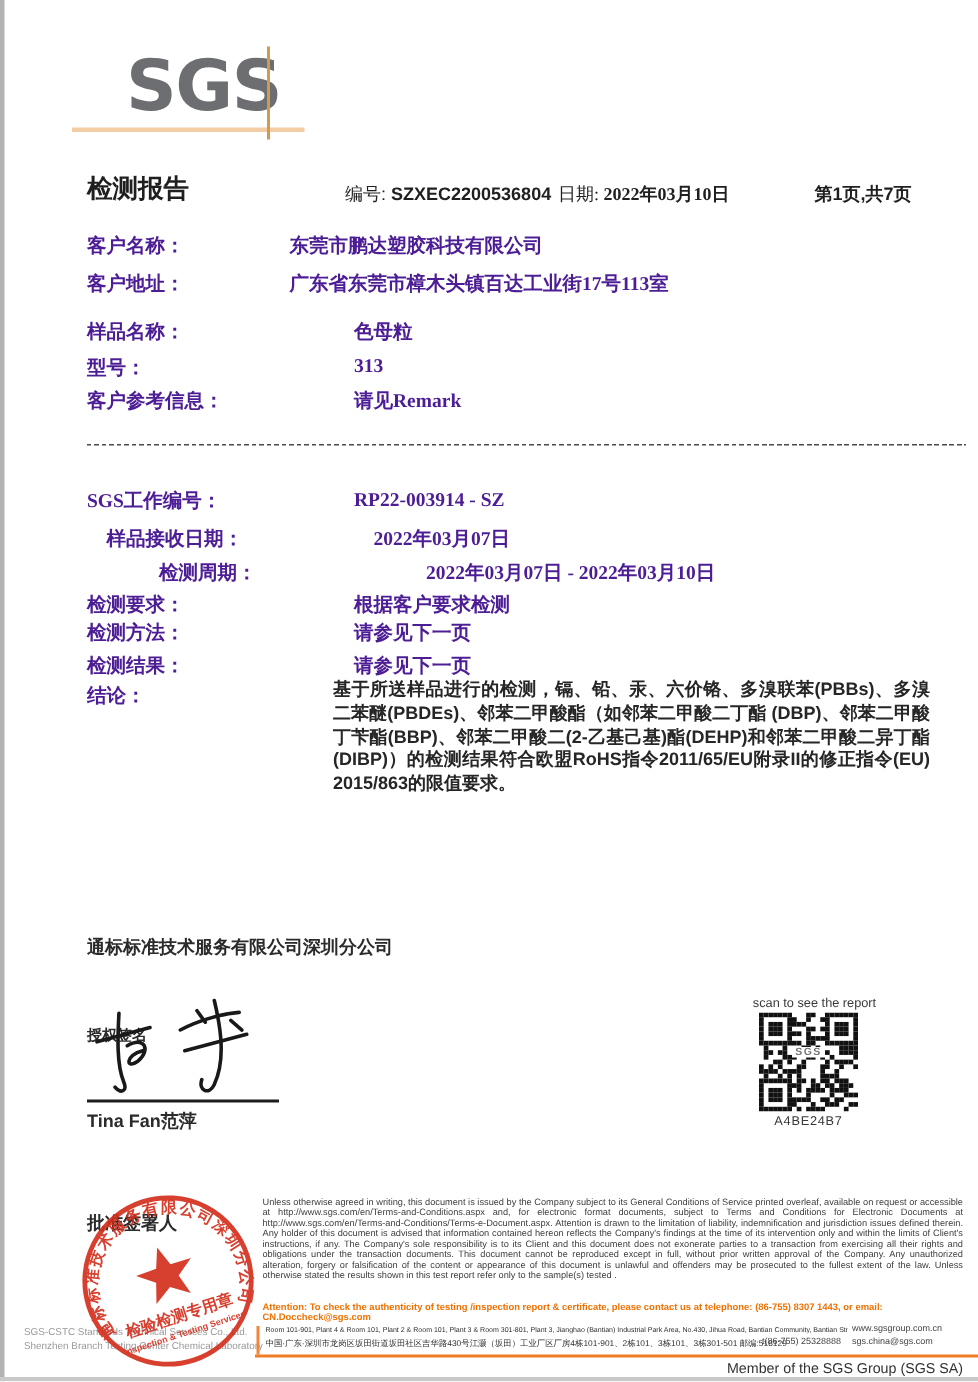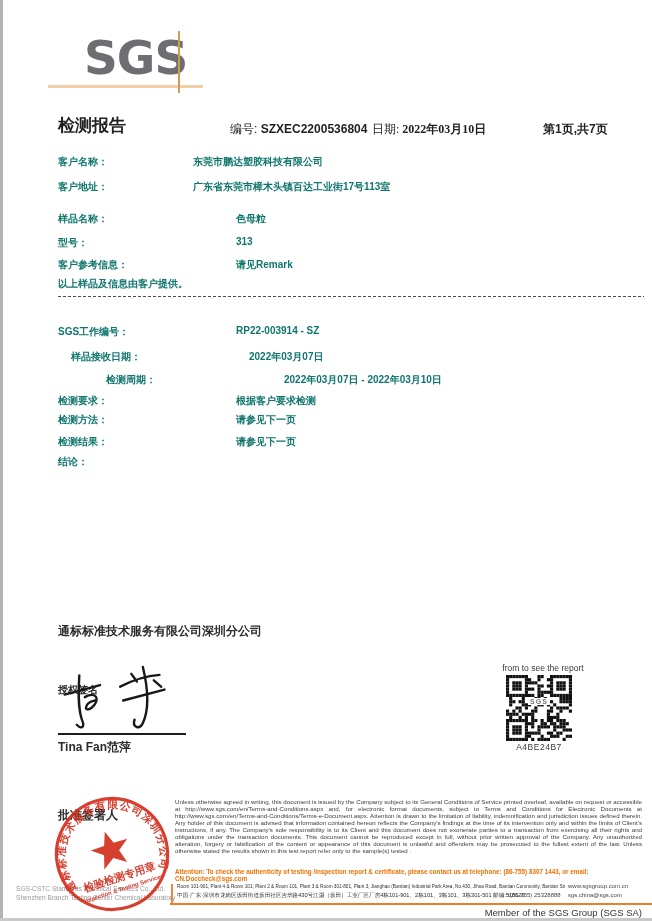--- a/index.html
+++ b/index.html
@@ -17,21 +17,21 @@
     color:#6d6e71; letter-spacing:-1px; font-family:"DejaVu Sans", sans-serif; }
   .logo-hline { position:absolute; left:48px; top:85px; width:155px; height:3px; background:#f2cda6; }
   .logo-vline { position:absolute; left:178px; top:31px; width:2px; height:62px; background:#cf9a52; }
 
   
   .doc-title { position:absolute; left:58px; top:114px; font-size:17px; font-weight:bold; color:#1f1f1f; }
   .hdr { position:absolute; top:121px; font-size:12px; color:#1f1f1f; white-space:nowrap; }
   .hdr b { font-weight:600; }
   .hdr-no { left:230px;text-align:right; } .hdr-date { left:372px;font-family:Liberation Serif, serif; } .hdr-page { left:543px; font-weight:600; }
 
-  .row { position:absolute; left:58px; font-size:10px; font-weight:600; color:#0f766e; white-space:nowrap; }
+  .row { position:absolute; left:58px; font-size:13px; font-weight:600; color:#4c1d95; white-space:nowrap;font-family:Liberation Serif, serif; }
   .row .lab { display:inline-block; }
   .val-cust { position:absolute; left:135px; top:0; }
   .val-smp  { position:absolute; left:178px; top:0; }
   .row .val { white-space:nowrap; }
 
   .dashed-sep { position:absolute; left:58px; top:296px; width:586px; height:1px;
     background:repeating-linear-gradient(90deg,#4a4a4a 0 3px, transparent 3px 5px); }
 
   .conclusion { position:absolute; left:222px; top:452px; width:398px;
     font-size:12px; line-height:15.8px; font-weight:600; color:#262626; text-align:justify; }
@@ -113,21 +113,20 @@
     <span class="val val-smp">色母粒</span>
   </div>
   <div class="row" style="top:236px;">
     <span class="lab">型号：</span>
     <span class="val val-smp">313</span>
   </div>
   <div class="row" style="top:258px;">
     <span class="lab">客户参考信息：</span>
     <span class="val val-smp">请见Remark</span>
   </div>
-  <div class="row" style="top:277px;">以上样品及信息由客户提供。</div>
 
   <div class="dashed-sep"></div>
 
   <div class="row" style="top:325px;">
     <span class="lab">SGS工作编号：</span>
     <span class="val val-smp">RP22-003914 - SZ</span>
   </div>
   <div class="row" style="top:350px;margin-left:13px;">
     <span class="lab">样品接收日期：</span>
     <span class="val val-smp">2022年03月07日</span>
@@ -142,40 +141,41 @@
   </div>
   <div class="row" style="top:413px;">
     <span class="lab">检测方法：</span>
     <span class="val val-smp">请参见下一页</span>
   </div>
   <div class="row" style="top:435px;">
     <span class="lab">检测结果：</span>
     <span class="val val-smp">请参见下一页</span>
   </div>
   <div class="row" style="top:455px;">结论：</div>
+  <div class="conclusion">基于所送样品进行的检测，镉、铅、汞、六价铬、多溴联苯(PBBs)、多溴二苯醚(PBDEs)、邻苯二甲酸酯（如邻苯二甲酸二丁酯 (DBP)、邻苯二甲酸丁苄酯(BBP)、邻苯二甲酸二(2-乙基己基)酯(DEHP)和邻苯二甲酸二异丁酯(DIBP)）的检测结果符合欧盟RoHS指令2011/65/EU附录II的修正指令(EU) 2015/863的限值要求。</div>
 
   <div class="sig-company">通标标准技术服务有限公司深圳分公司</div>
   <div class="sig-auth">授权签名</div>
   <svg class="sig-svg" width="150" height="75" viewBox="0 0 150 75">
     <g fill="none" stroke="#191919" stroke-width="2.4" stroke-linecap="round" transform="rotate(-4 75 40)">
       <path d="M10,32 L46,25"></path>
       <path d="M26,14 C24,30 22,48 26,60 C28,66 24,68 20,63"></path>
       <path d="M30,36 C42,30 46,40 36,47 C28,52 28,42 40,40"></path>
       <path d="M78,16 L83,24"></path>
       <path d="M66,28 C80,22 96,19 106,19"></path>
       <path d="M90,10 C93,28 95,50 86,66 C82,73 75,69 78,62"></path>
       <path d="M68,42 L110,34"></path>
       <path d="M100,24 L107,31"></path>
     </g>
   </svg>
   <div class="sig-line"></div>
   <div class="sig-name">Tina Fan范萍</div>
   <div class="sig-title">批准签署人</div>
 
-  <div class="qr-caption">from to see the report</div>
+  <div class="qr-caption">scan to see the report</div>
   <div class="qr-box">
       <svg width="66" height="66" fill="#111">
         <rect x="0.00" y="0.00" width="3.14" height="3.14"></rect>
         <rect x="3.14" y="0.00" width="3.14" height="3.14"></rect>
         <rect x="6.29" y="0.00" width="3.14" height="3.14"></rect>
         <rect x="9.43" y="0.00" width="3.14" height="3.14"></rect>
         <rect x="12.57" y="0.00" width="3.14" height="3.14"></rect>
         <rect x="15.71" y="0.00" width="3.14" height="3.14"></rect>
         <rect x="18.86" y="0.00" width="3.14" height="3.14"></rect>
         <rect x="31.43" y="0.00" width="3.14" height="3.14"></rect>

